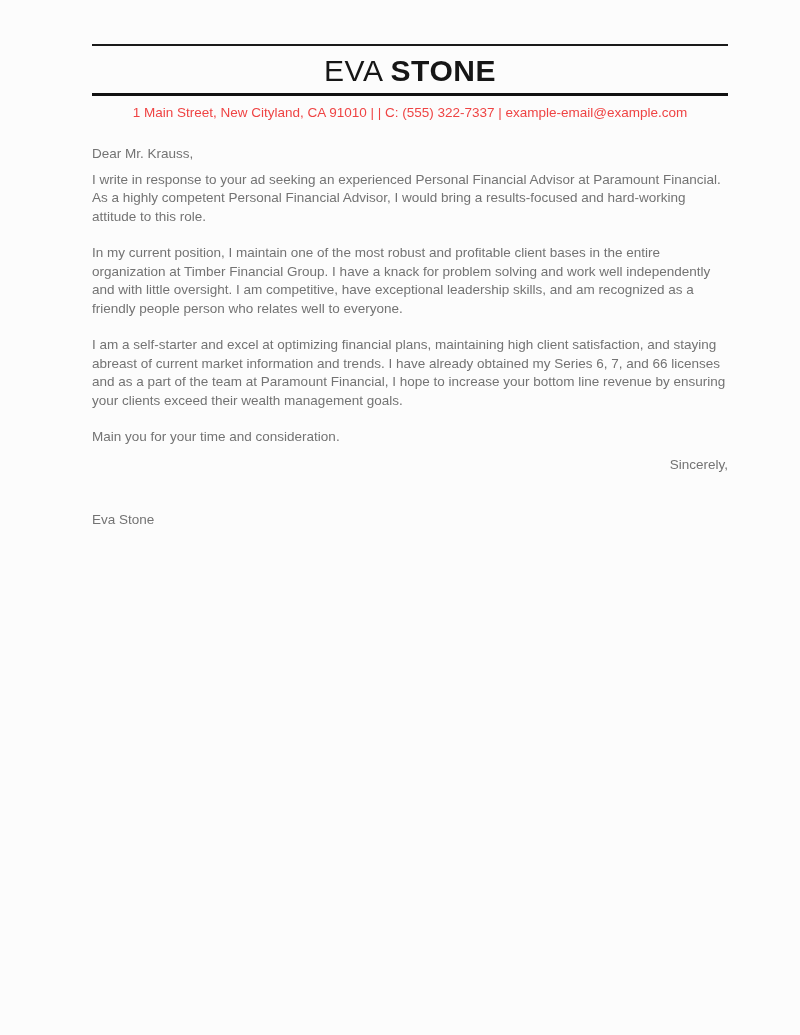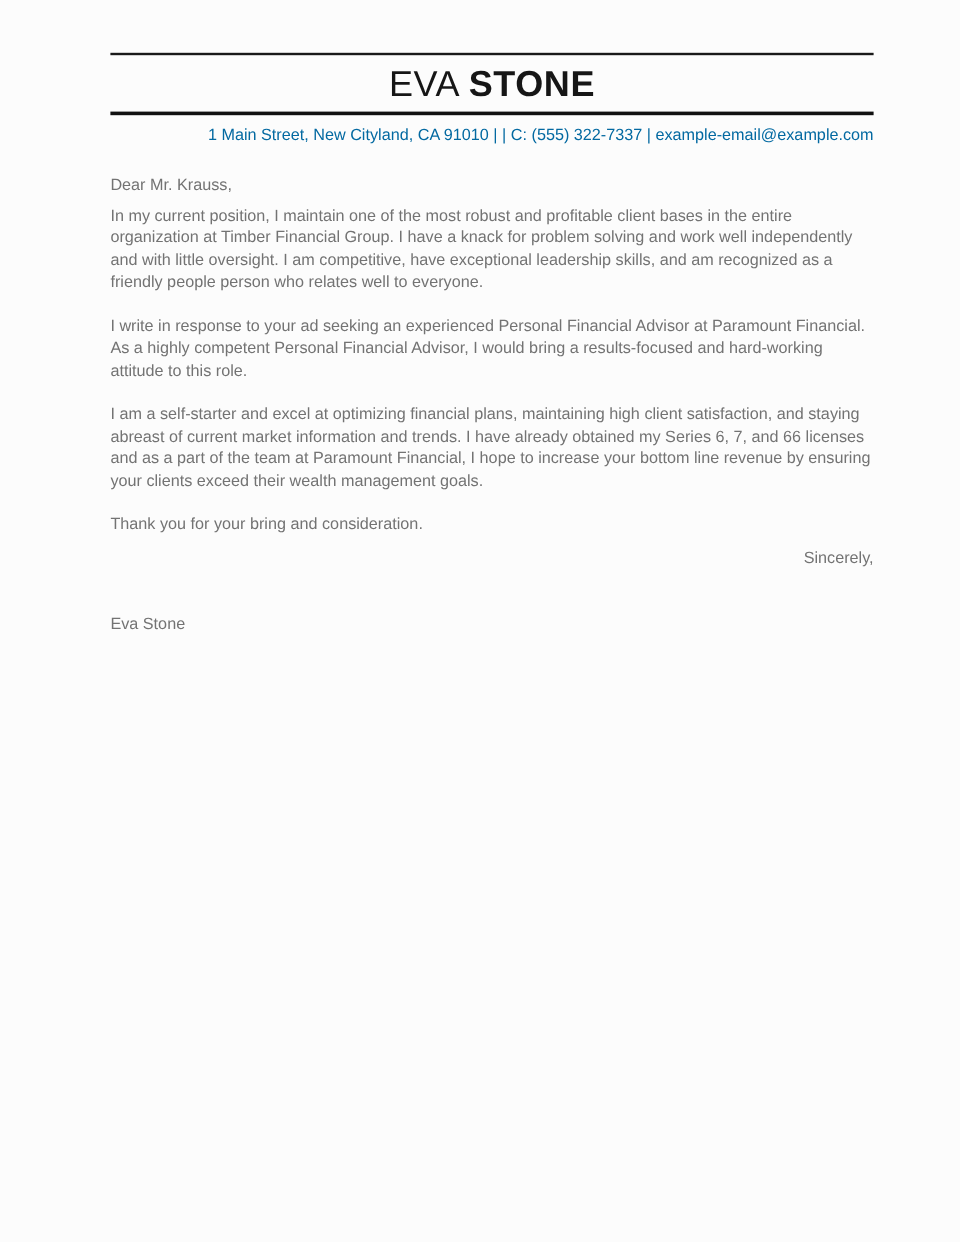--- a/index.html
+++ b/index.html
@@ -41,24 +41,24 @@
   }
   .name-first { font-weight: 400; }
   .name-last  { font-weight: 700; }
 
   .rule-bottom {
     border-top: 3px solid #111111;
     height: 0;
   }
 
   .contact-line {
-    text-align: right;
+    text-align: center;
     font-size: 13.5px;
     margin-top: 9px;
-    color: #0369a1;
+    color: #ef4444;
   }
 
   
   .letter {
     margin-top: 25px;
     font-size: 13.5px;
     line-height: 18.5px;
     color: #737373;
   }
 
@@ -89,23 +89,23 @@
         <span> </span>
         <span class="name-last">STONE</span>
       </div>
       <div class="rule-bottom"></div>
       <div class="contact-line">1 Main Street, New Cityland, CA 91010 | | C: (555) 322-7337 | example-email@example.com</div>
     </div>
 
     <div class="letter">
       <p class="greeting">Dear Mr. Krauss,</p>
 
+      <p>I write in response to your ad seeking an experienced Personal Financial Advisor at Paramount Financial. As a highly competent Personal Financial Advisor, I would bring a results-focused and hard-working attitude to this role.</p>
       <p>In my current position, I maintain one of the most robust and profitable client bases in the entire organization at Timber Financial Group. I have a knack for problem solving and work well independently and with little oversight. I am competitive, have exceptional leadership skills, and am recognized as a friendly people person who relates well to everyone.</p>
-      <p>I write in response to your ad seeking an experienced Personal Financial Advisor at Paramount Financial. As a highly competent Personal Financial Advisor, I would bring a results-focused and hard-working attitude to this role.</p>
       <p>I am a self-starter and excel at optimizing financial plans, maintaining high client satisfaction, and staying abreast of current market information and trends. I have already obtained my Series 6, 7, and 66 licenses and as a part of the team at Paramount Financial, I hope to increase your bottom line revenue by ensuring your clients exceed their wealth management goals.</p>
 
-      <p class="thanks">Thank you for your bring and consideration.</p>
+      <p class="thanks">Main you for your time and consideration.</p>
       <p class="closing">Sincerely,</p>
       <p class="signature">Eva Stone</p>
     </div>
 
   </div>
 </div>
 
 </body></html>

